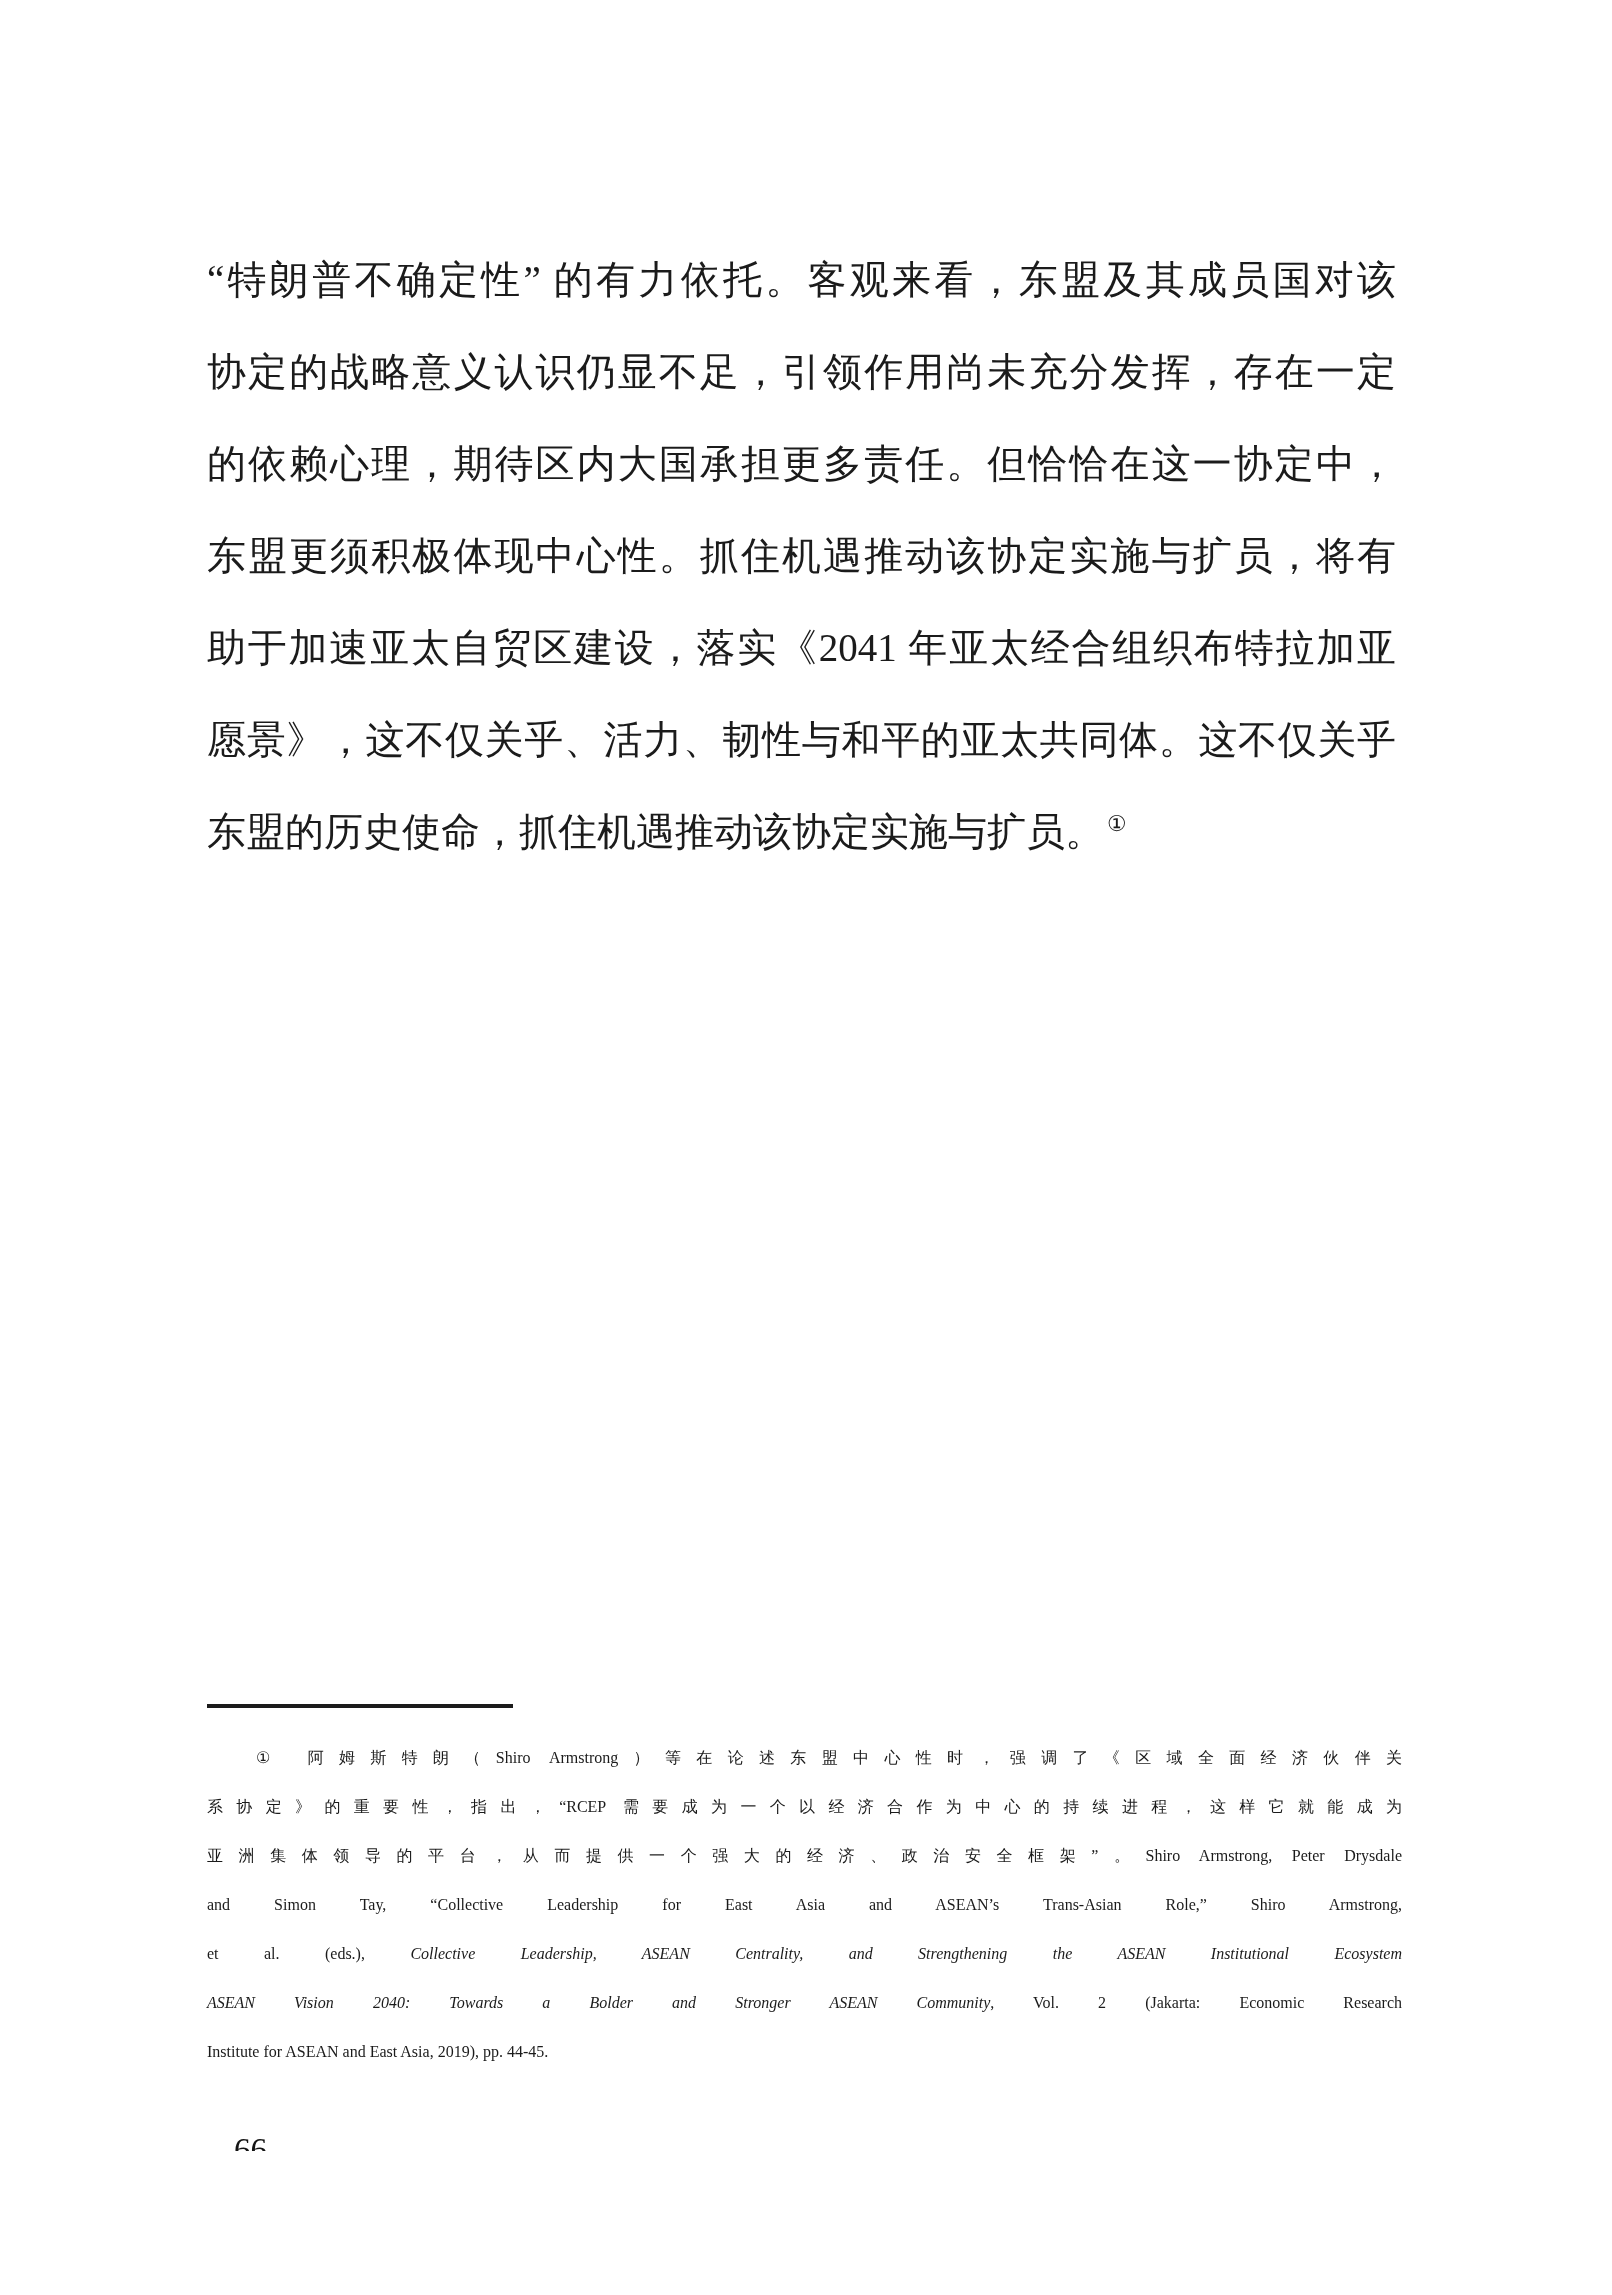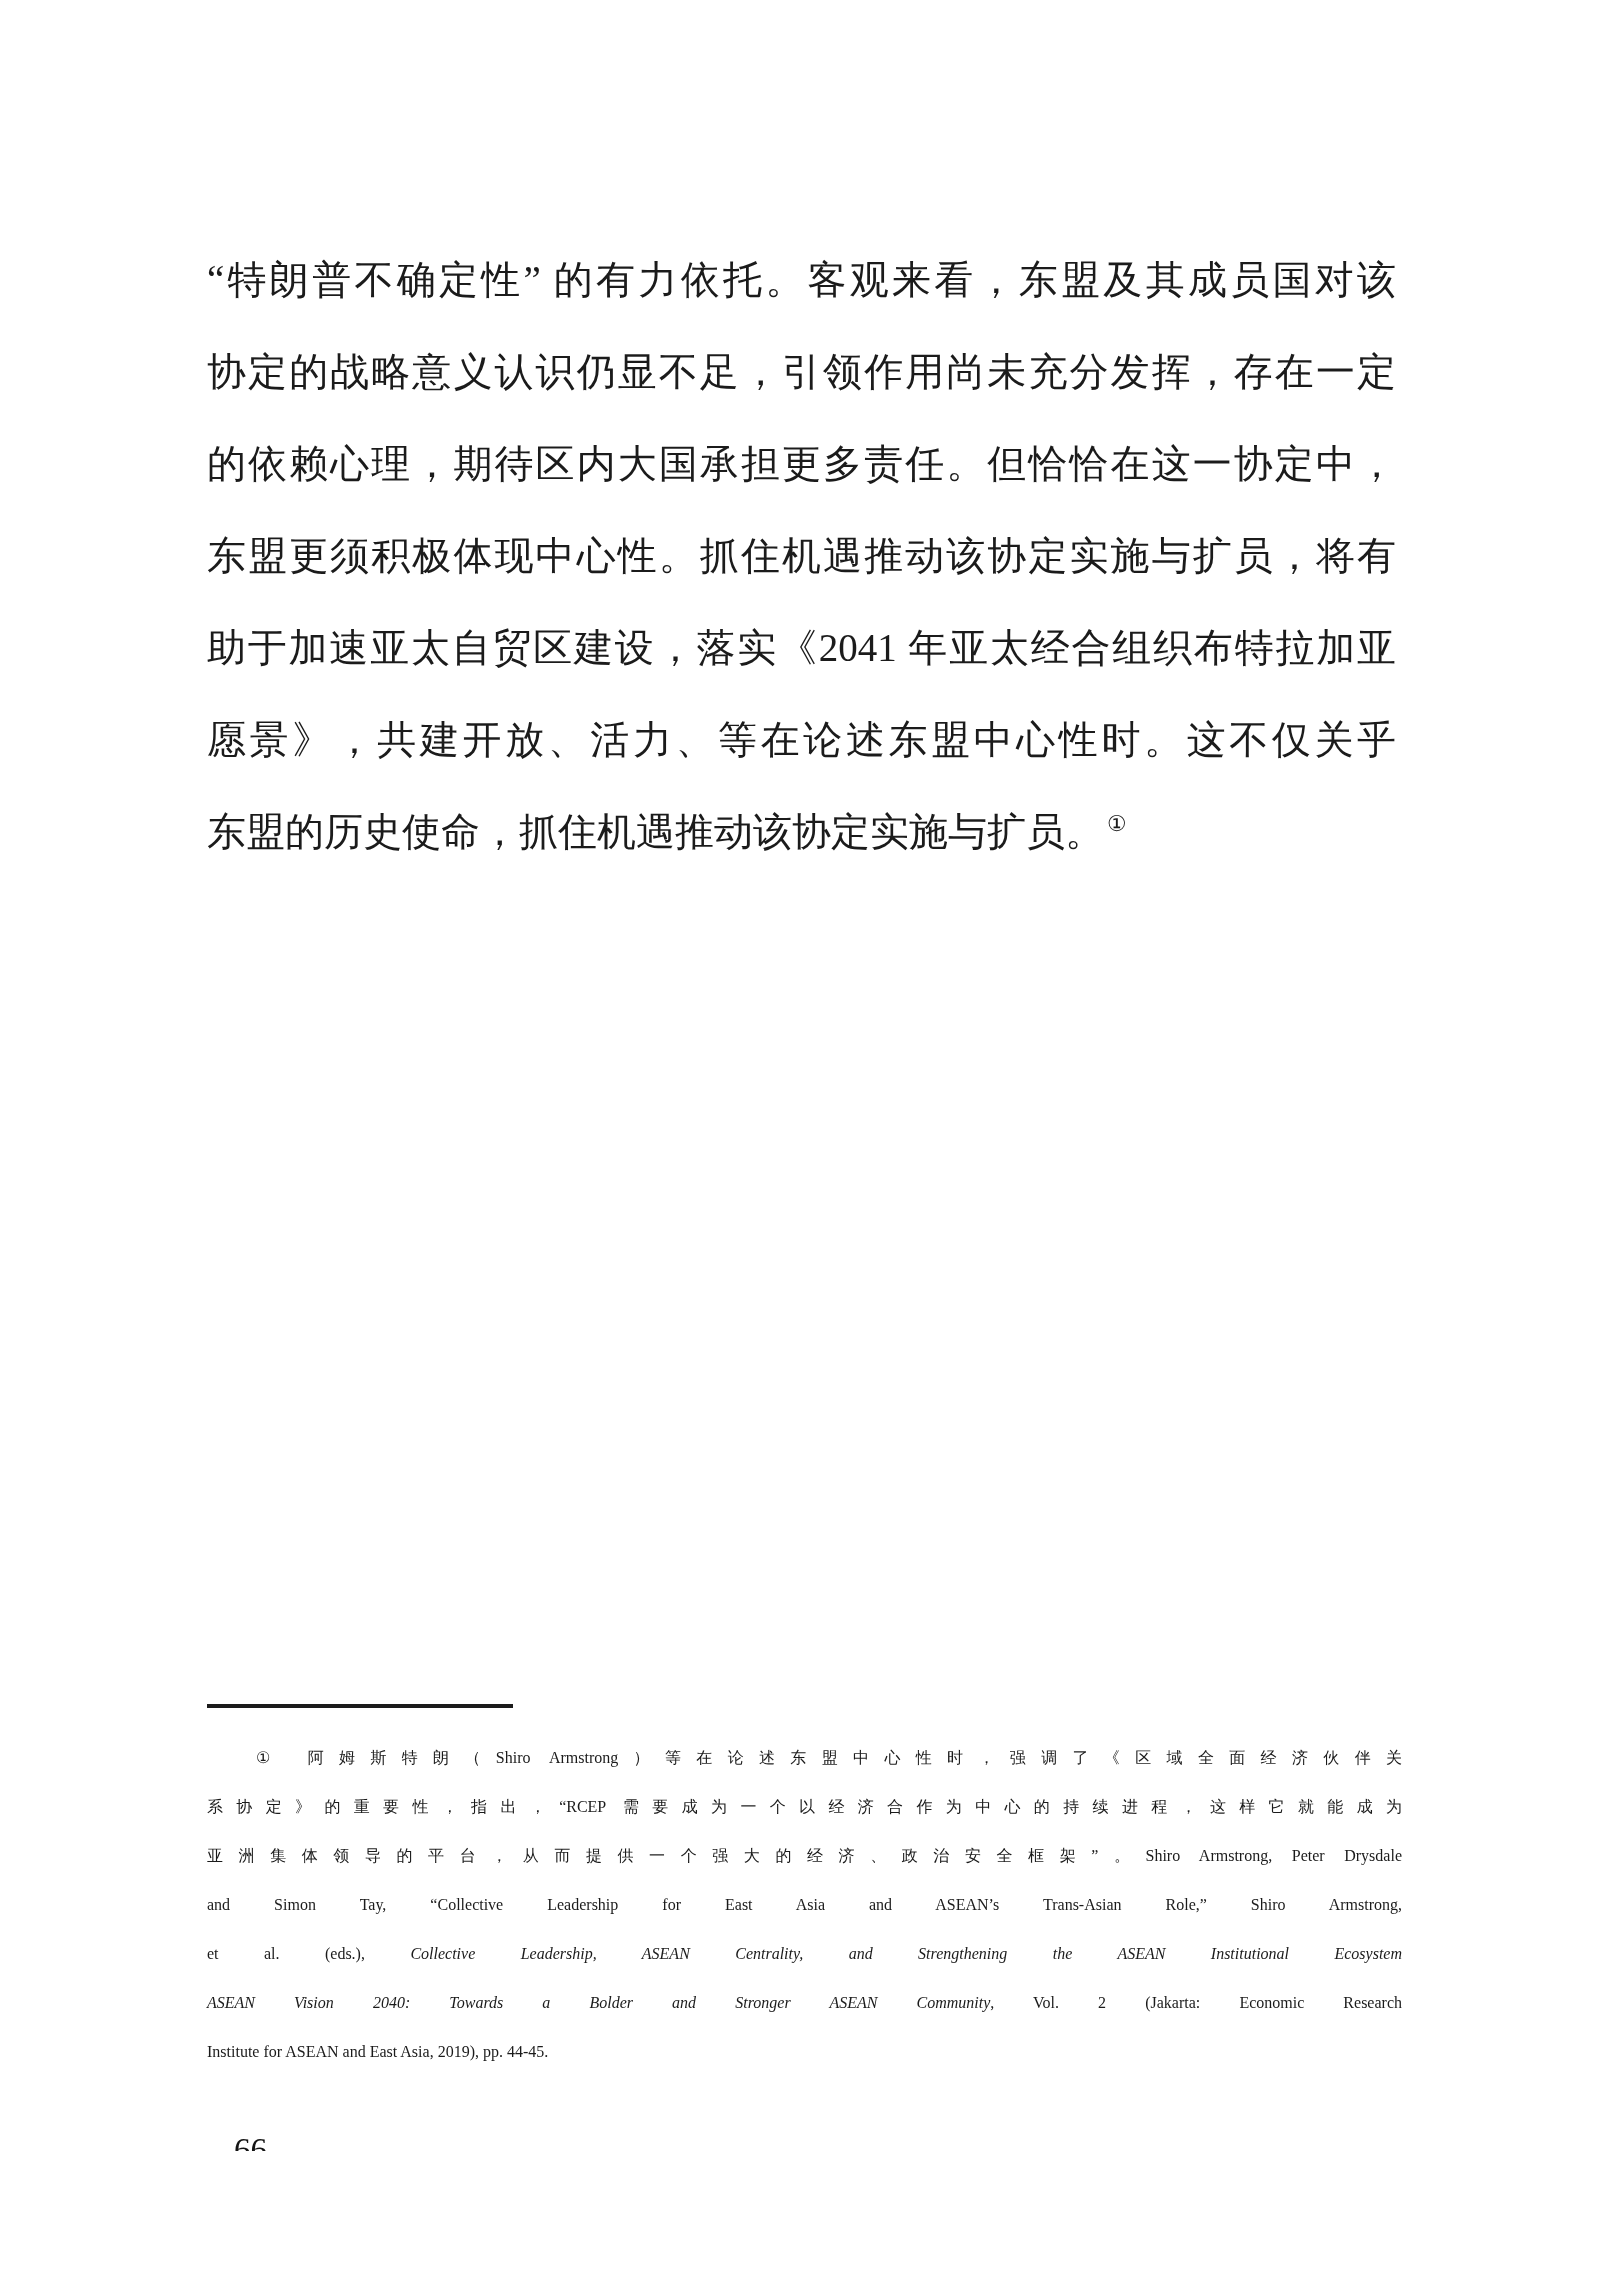--- a/index.html
+++ b/index.html
@@ -115,21 +115,21 @@
 <body>
 
 <div class="page">
 
   <main class="body-text">
     <p class="bline">“特朗普不确定性” 的有力依托。客观来看，东盟及其成员国对该</p>
     <p class="bline">协定的战略意义认识仍显不足，引领作用尚未充分发挥，存在一定</p>
     <p class="bline">的依赖心理，期待区内大国承担更多责任。但恰恰在这一协定中，</p>
     <p class="bline">东盟更须积极体现中心性。抓住机遇推动该协定实施与扩员，将有</p>
     <p class="bline">助于加速亚太自贸区建设，落实《2041 年亚太经合组织布特拉加亚</p>
-    <p class="bline">愿景》，共建开放、活力、等在论述东盟中心性时。这不仅关乎</p>
+    <p class="bline">愿景》，这不仅关乎、活力、韧性与和平的亚太共同体。这不仅关乎</p>
     <p class="bline last"><span>东盟的历史使命，抓住机遇推动该协定实施与扩员。</span><sup class="fnref">①</sup></p>
   </main>
 
   <div class="fn-sep"></div>
 
   <section class="footnote">
     <p class="fline indent"><span class="fn-marker">①</span><span>阿姆斯特朗（Shiro Armstrong）等在论述东盟中心性时，强调了《区域全面经济伙伴关</span></p>
     <p class="fline"><span>系协定》的重要性，指出，“RCEP 需要成为一个以经济合作为中心的持续进程，这样它就能成为</span></p>
     <p class="fline"><span>亚洲集体领导的平台，从而提供一个强大的经济、政治安全框架”。Shiro Armstrong, Peter Drysdale</span></p>
     <p class="fline"><span>and Simon Tay, “Collective Leadership for East Asia and ASEAN’s Trans-Asian Role,” Shiro Armstrong,</span></p>

